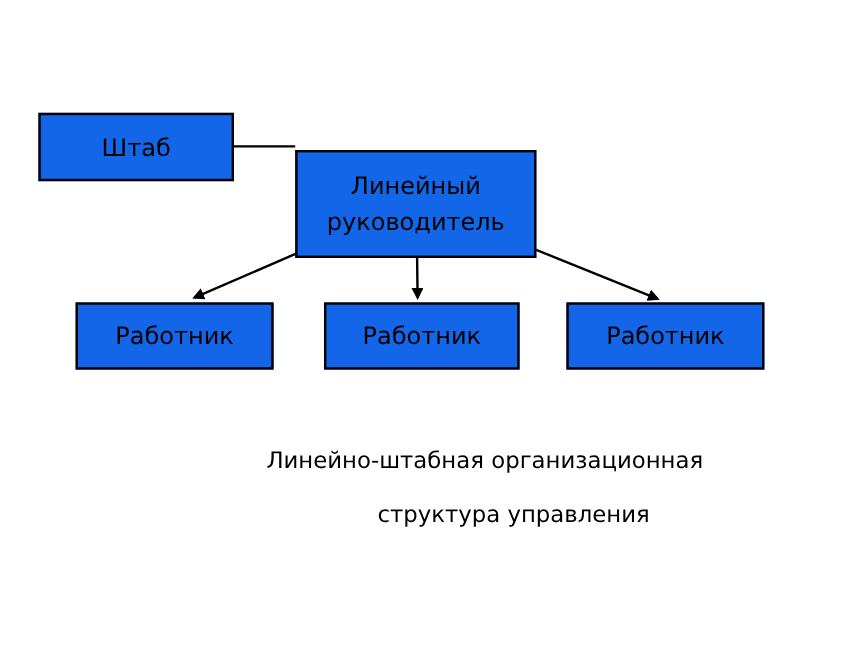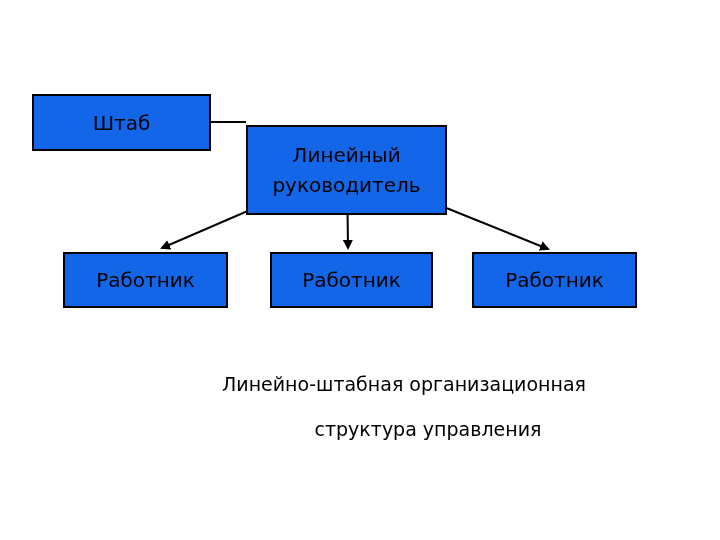--- a/index.html
+++ b/index.html
@@ -33,21 +33,21 @@
     background:var(--node-fill);
     border:2px solid var(--node-border);
     color:var(--text);
     display:flex;
     align-items:center;
     justify-content:center;
     text-align:center;
     font-size:20px;
     line-height:30px;
   }
-  .node-staff{left:32px;top:94px;width:179px;height:57px;}
+  .node-staff{left:32px;top:94px;width:163px;height:57px;}
   .node-manager{left:246px;top:77px;width:201px;height:90px;margin-top:48px;}
   .node-manager .node-label{width:160px;}
   .node-worker-1{left:63px;top:252px;width:165px;height:56px;}
   .node-worker-2{left:270px;top:252px;width:163px;height:56px;}
   .node-worker-3{left:472px;top:252px;width:165px;height:56px;}
   .caption{
     position:absolute;
     left:0;
     top:372px;
     width:720px;

